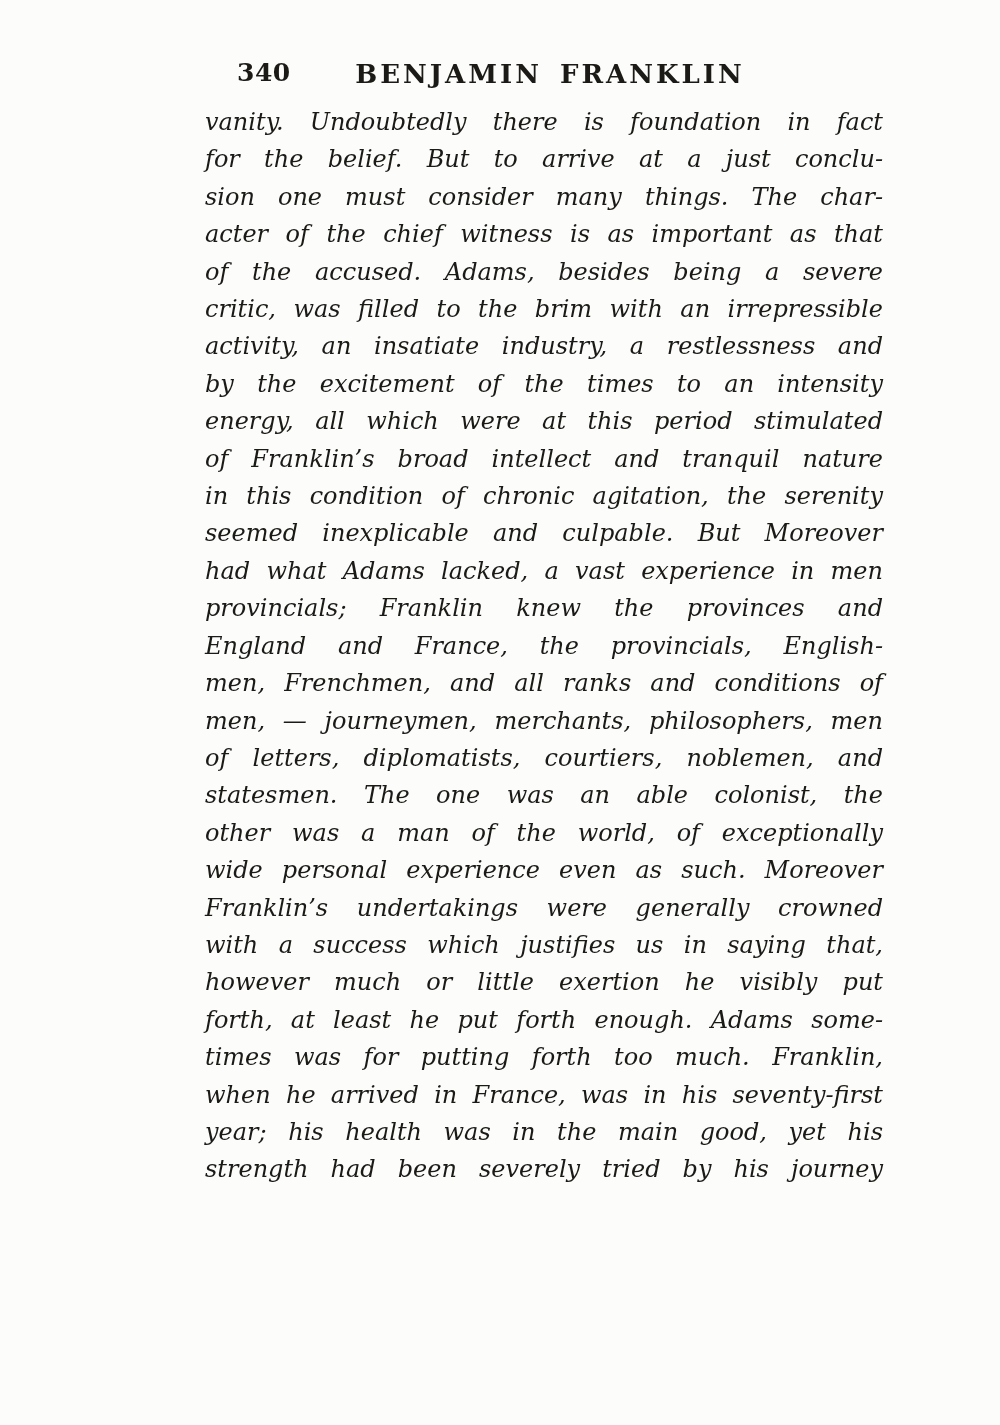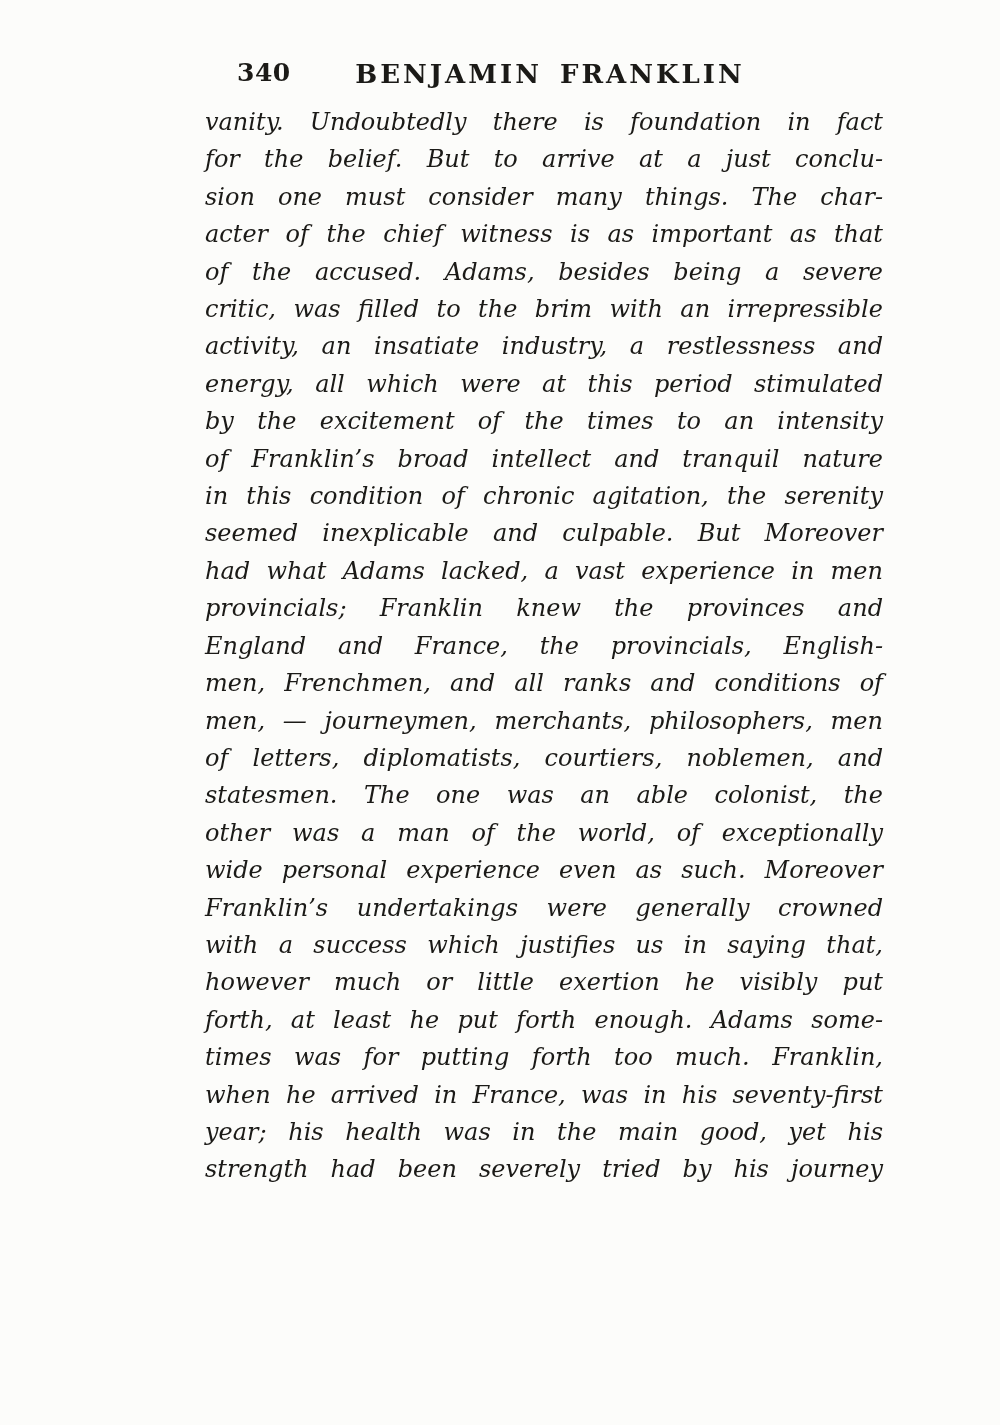--- a/index.html
+++ b/index.html
@@ -70,22 +70,22 @@
 
   <main class="body-text">
 
   <div class="text-line">vanity.  Undoubtedly there is foundation in fact</div>
       <div class="text-line">for the belief.  But to arrive at a just conclu-</div>
       <div class="text-line">sion one must consider many things.  The char-</div>
       <div class="text-line">acter of the chief witness is as important as that</div>
       <div class="text-line">of the accused.  Adams, besides being a severe</div>
       <div class="text-line">critic, was filled to the brim with an irrepressible</div>
       <div class="text-line">activity, an insatiate industry, a restlessness and</div>
+      <div class="text-line">by the excitement of the times to an intensity</div>
       <div class="text-line">energy, all which were at this period stimulated</div>
-      <div class="text-line">by the excitement of the times to an intensity</div>
       <div class="text-line">of Franklin’s broad intellect and tranquil nature</div>
       <div class="text-line">in this condition of chronic agitation, the serenity</div>
       <div class="text-line">seemed inexplicable and culpable.  But Moreover</div>
       <div class="text-line">had what Adams lacked, a vast experience in men</div>
       <div class="text-line">provincials; Franklin knew the provinces and</div>
       <div class="text-line">England and France, the provincials, English-</div>
       <div class="text-line">men, Frenchmen, and all ranks and conditions of</div>
       <div class="text-line">men, — journeymen, merchants, philosophers, men</div>
       <div class="text-line">of letters, diplomatists, courtiers, noblemen, and</div>
       <div class="text-line">statesmen.  The one was an able colonist, the</div>

